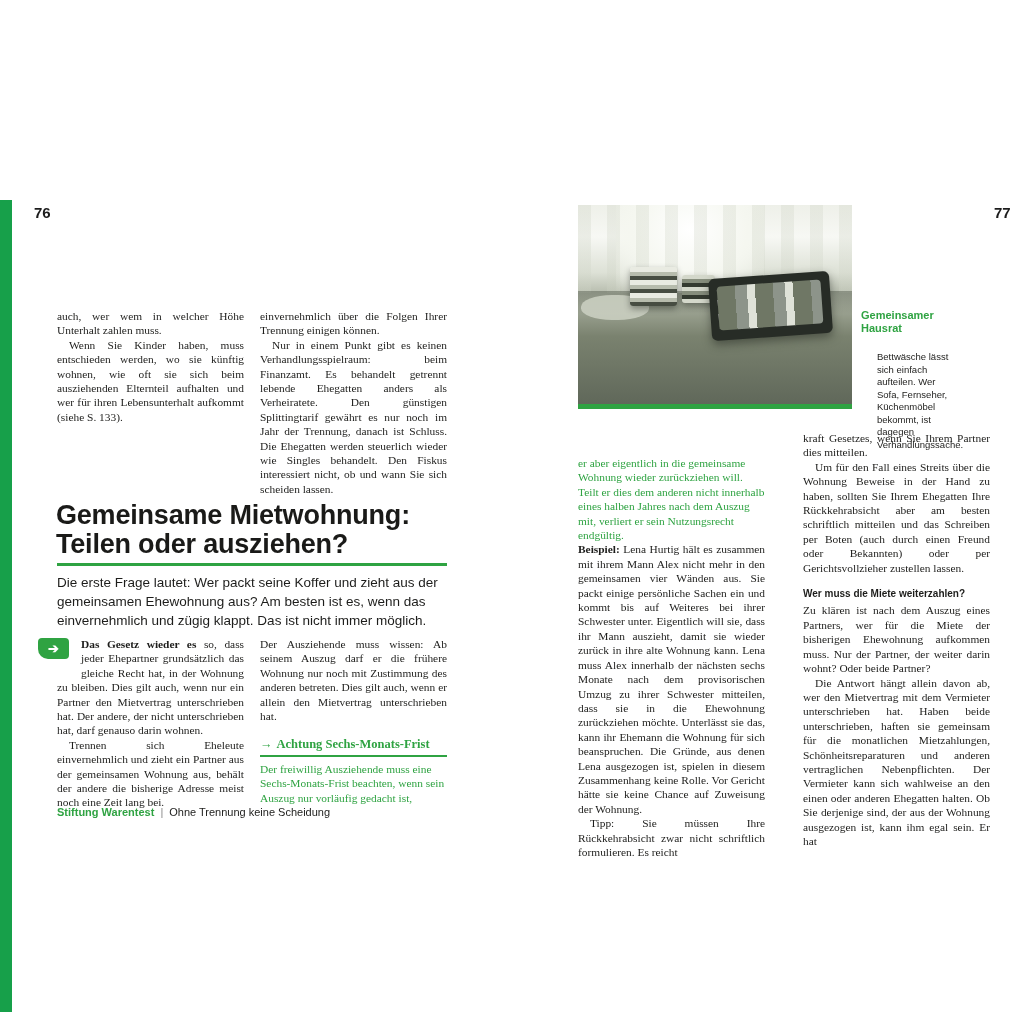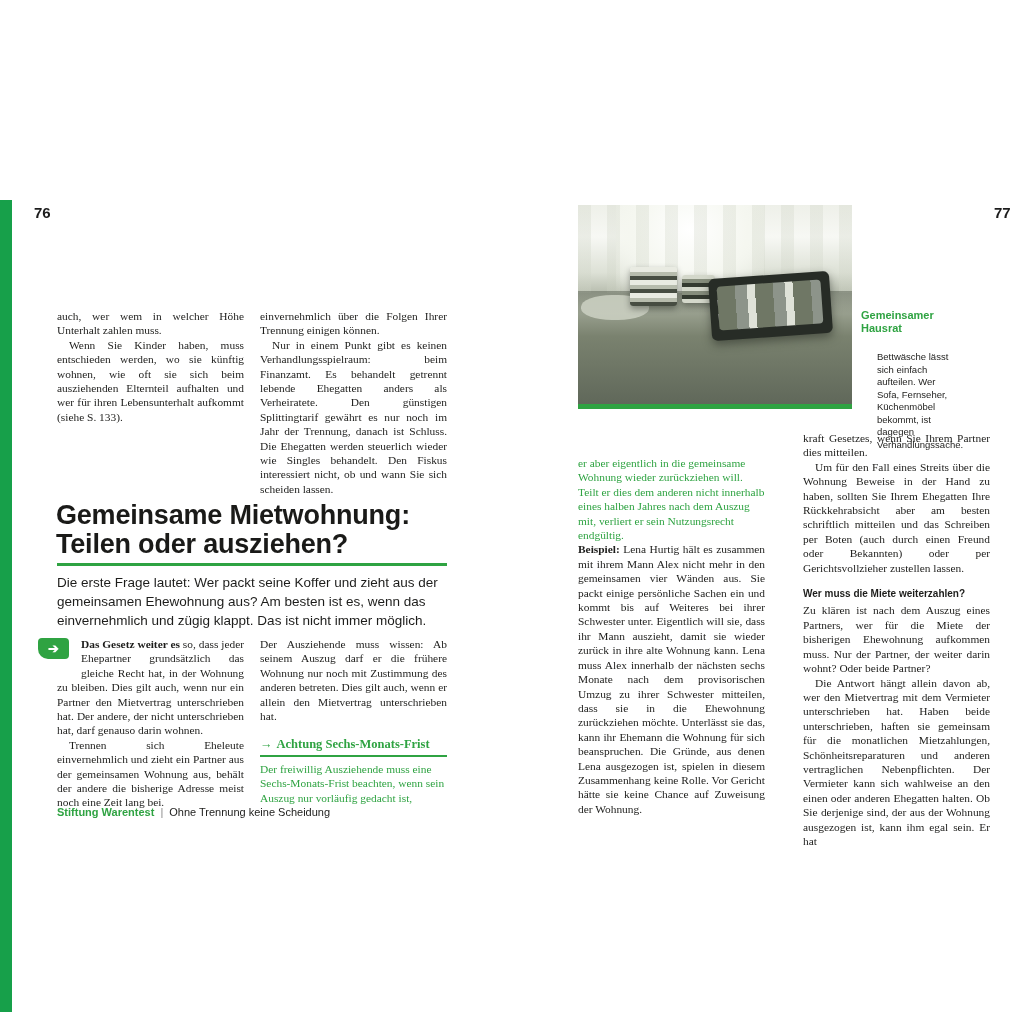--- a/index.html
+++ b/index.html
@@ -112,21 +112,21 @@
   <span>Teilen oder ausziehen?</span>
 </h1>
 <div class="abs rule"></div>
 <p class="abs lead">Die erste Frage lautet: Wer packt seine Koffer und zieht aus der gemeinsamen Ehewohnung aus? Am besten ist es, wenn das einvernehmlich und zügig klappt. Das ist nicht immer möglich.</p>
 
 <div class="abs arrow-badge">
     <span>➔</span>
   </div>
 
 <div class="col" style="left:57px;top:637px;">
-  <p><span class="float-spacer"></span><span class="bold-lead">Das Gesetz weiter es</span><span> so, dass jeder Ehepartner grundsätzlich das gleiche Recht hat, in der Wohnung zu bleiben. Dies gilt auch, wenn nur ein Partner den Mietvertrag unterschrieben hat. Der andere, der nicht unterschrieben hat, darf genauso darin wohnen.</span></p>
+  <p><span class="float-spacer"></span><span class="bold-lead">Das Gesetz wieder es</span><span> so, dass jeder Ehepartner grundsätzlich das gleiche Recht hat, in der Wohnung zu bleiben. Dies gilt auch, wenn nur ein Partner den Mietvertrag unterschrieben hat. Der andere, der nicht unterschrieben hat, darf genauso darin wohnen.</span></p>
   <p class="ind">Trennen sich Eheleute einvernehmlich und zieht ein Partner aus der gemeinsamen Wohnung aus, behält der andere die bisherige Adresse meist noch eine Zeit lang bei.</p>
 </div>
 
 <div class="col" style="left:260px;top:637px;">
   <p>Der Ausziehende muss wissen: Ab seinem Auszug darf er die frühere Wohnung nur noch mit Zustimmung des anderen betreten. Dies gilt auch, wenn er allein den Mietvertrag unterschrieben hat.</p>
   <div class="box-head">
     <span class="box-arrow">→</span><span>Achtung Sechs-Monats-Frist</span>
   </div>
   <div class="green-rule-thin"></div>
   <p class="green-text">Der freiwillig Ausziehende muss eine Sechs-Monats-Frist beachten, wenn sein Auszug nur vorläufig gedacht ist,</p>
@@ -149,20 +149,21 @@
 <div class="abs ph-greenbar"></div>
 
 <div class="abs caption">
   <p class="cap-title">Gemeinsamer Hausrat</p>
   <p class="cap-text">Bettwäsche lässt sich einfach aufteilen. Wer Sofa, Fernseher, Küchenmöbel bekommt, ist dagegen Verhandlungssache.</p>
 </div>
 
 <div class="col" style="left:578px;top:431px;margin-top:25px;">
   <p class="green-cont">er aber eigentlich in die gemeinsame Wohnung wieder zurückziehen will. Teilt er dies dem anderen nicht innerhalb eines halben Jahres nach dem Auszug mit, verliert er sein Nutzungsrecht endgültig.</p>
   <p><span class="bold-lead">Beispiel:</span><span> Lena Hurtig hält es zusammen mit ihrem Mann Alex nicht mehr in den gemeinsamen vier Wänden aus. Sie packt einige persönliche Sachen ein und kommt bis auf Weiteres bei ihrer Schwester unter. Eigentlich will sie, dass ihr Mann auszieht, damit sie wieder zurück in ihre alte Wohnung kann. Lena muss Alex innerhalb der nächsten sechs Monate nach dem provisorischen Umzug zu ihrer Schwester mitteilen, dass sie in die Ehewohnung zurückziehen möchte. Unterlässt sie das, kann ihr Ehemann die Wohnung für sich beanspruchen. Die Gründe, aus denen Lena ausgezogen ist, spielen in diesem Zusammenhang keine Rolle. Vor Gericht hätte sie keine Chance auf Zuweisung der Wohnung.</span></p>
+  <p class="ind">Tipp: Sie müssen Ihre Rückkehrabsicht zwar nicht schriftlich formulieren. Es reicht</p>
 </div>
 
 <div class="col" style="left:803px;top:431px;">
   <p>kraft Gesetzes, wenn Sie Ihrem Partner dies mitteilen.</p>
   <p class="ind">Um für den Fall eines Streits über die Wohnung Beweise in der Hand zu haben, sollten Sie Ihrem Ehegatten Ihre Rückkehrabsicht aber am besten schriftlich mitteilen und das Schreiben per Boten (auch durch einen Freund oder Bekannten) oder per Gerichtsvollzieher zustellen lassen.</p>
   <p class="mini-head">Wer muss die Miete weiterzahlen?</p>
   <p>Zu klären ist nach dem Auszug eines Partners, wer für die Miete der bisherigen Ehewohnung aufkommen muss. Nur der Partner, der weiter darin wohnt? Oder beide Partner?</p>
   <p class="ind">Die Antwort hängt allein davon ab, wer den Mietvertrag mit dem Vermieter unterschrieben hat. Haben beide unterschrieben, haften sie gemeinsam für die monatlichen Mietzahlungen, Schönheitsreparaturen und anderen vertraglichen Nebenpflichten. Der Vermieter kann sich wahlweise an den einen oder anderen Ehegatten halten. Ob Sie derjenige sind, der aus der Wohnung ausgezogen ist, kann ihm egal sein. Er hat</p>
 </div>
 

